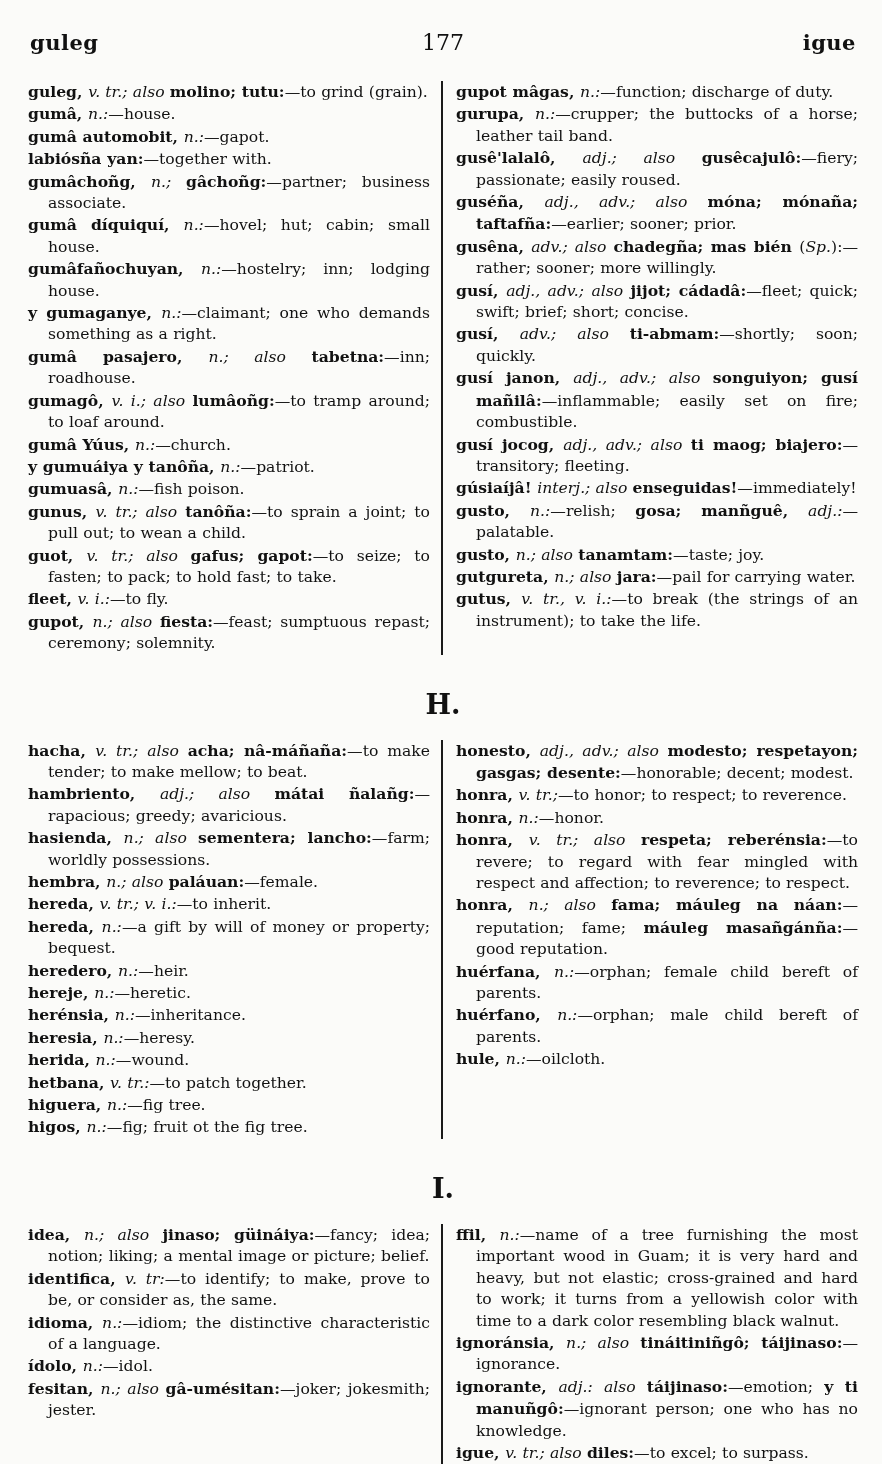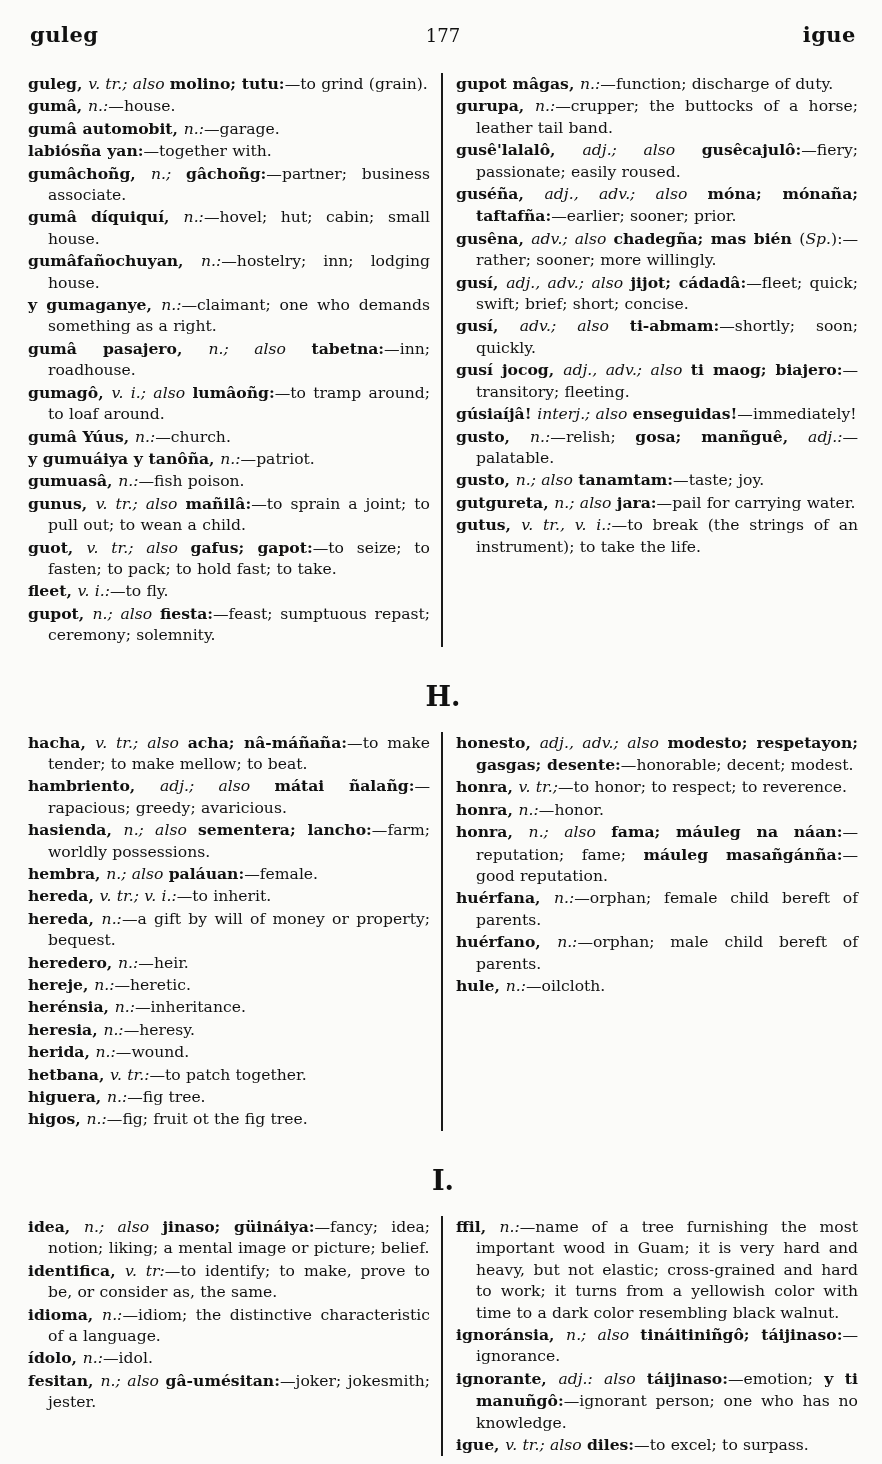--- a/index.html
+++ b/index.html
@@ -11,24 +11,24 @@
     overflow:hidden;
   }
   .page{
     box-sizing:border-box;
     width:882px;height:1464px;
     padding:22px 24px 10px 28px;
   }
   .page-header{
     display:flex;
     align-items:baseline;
-    margin:0 2px 26px 2px;
+    margin:8px 2px 26px 2px;
   }
   .page-header .hw-left{flex:1;text-align:left;font-weight:bold;font-size:21px;letter-spacing:.5px;}
-  .page-header .pageno{flex:1;text-align:center;font-size:18px;}
+  .page-header .pageno{flex:1;text-align:center;font-size:22px;}
   .page-header .hw-right{flex:1;text-align:right;font-weight:bold;font-size:21px;letter-spacing:.5px;}
   .section{margin:0;}
   .section-title{
     text-align:center;
     font-weight:bold;
     font-size:27px;
     margin:34px 0 20px 0;
   }
   .section-body{
     display:flex;
@@ -67,45 +67,46 @@
     <span class="hw-left">guleg</span>
     <span class="pageno">177</span>
     <span class="hw-right">igue</span>
   </div>
 
   <div class="section">
     <div class="section-body">
       <div class="col left">
           <p class="entry"><span class="hw">guleg, </span><span class="pos">v. tr.; also </span><span class="hw">molino; tutu:</span><span class="def">—to grind (grain).</span></p>
           <p class="entry"><span class="hw">gumâ, </span><span class="pos">n.:</span><span class="def">—house.</span></p>
-          <p class="entry"><span class="hw">gumâ automobit, </span><span class="pos">n.:</span><span class="def">—garage.</span></p>
+          <p class="entry"><span class="hw">gumâ automobit, </span><span class="pos">n.:</span><span class="def">—gapot.</span></p>
           <p class="entry"><span class="hw">labiósña yan:</span><span class="def">—together with.</span></p>
           <p class="entry"><span class="hw">gumâchoñg, </span><span class="pos">n.; </span><span class="hw">gâchoñg:</span><span class="def">—partner; business associate.</span></p>
           <p class="entry"><span class="hw">gumâ díquiquí, </span><span class="pos">n.:</span><span class="def">—hovel; hut; cabin; small house.</span></p>
           <p class="entry"><span class="hw">gumâfañochuyan, </span><span class="pos">n.:</span><span class="def">—hostelry; inn; lodging house.</span></p>
           <p class="entry"><span class="hw">y gumaganye, </span><span class="pos">n.:</span><span class="def">—claimant; one who demands something as a right.</span></p>
           <p class="entry"><span class="hw">gumâ pasajero, </span><span class="pos">n.; also </span><span class="hw">tabetna:</span><span class="def">—inn; roadhouse.</span></p>
           <p class="entry"><span class="hw">gumagô, </span><span class="pos">v. i.; also </span><span class="hw">lumâoñg:</span><span class="def">—to tramp around; to loaf around.</span></p>
           <p class="entry"><span class="hw">gumâ Yúus, </span><span class="pos">n.:</span><span class="def">—church.</span></p>
           <p class="entry"><span class="hw">y gumuáiya y tanôña, </span><span class="pos">n.:</span><span class="def">—patriot.</span></p>
           <p class="entry"><span class="hw">gumuasâ, </span><span class="pos">n.:</span><span class="def">—fish poison.</span></p>
-          <p class="entry"><span class="hw">gunus, </span><span class="pos">v. tr.; also </span><span class="hw">mañilâ:</span><span class="def">—to sprain a joint; to pull out; to wean a child.</span></p>
+          <p class="entry"><span class="hw">gunus, </span><span class="pos">v. tr.; also </span><span class="hw">tanôña:</span><span class="def">—to sprain a joint; to pull out; to wean a child.</span></p>
           <p class="entry"><span class="hw">guot, </span><span class="pos">v. tr.; also </span><span class="hw">gafus; gapot:</span><span class="def">—to seize; to fasten; to pack; to hold fast; to take.</span></p>
           <p class="entry"><span class="hw">fleet, </span><span class="pos">v. i.:</span><span class="def">—to fly.</span></p>
           <p class="entry"><span class="hw">gupot, </span><span class="pos">n.; also </span><span class="hw">fiesta:</span><span class="def">—feast; sumptuous repast; ceremony; solemnity.</span></p>
         </div>
       <div class="divider"></div>
       <div class="col right">
           <p class="entry"><span class="hw">gupot mâgas, </span><span class="pos">n.:</span><span class="def">—function; discharge of duty.</span></p>
           <p class="entry"><span class="hw">gurupa, </span><span class="pos">n.:</span><span class="def">—crupper; the buttocks of a horse; leather tail band.</span></p>
           <p class="entry"><span class="hw">gusê'lalalô, </span><span class="pos">adj.; also </span><span class="hw">gusêcajulô:</span><span class="def">—fiery; passionate; easily roused.</span></p>
           <p class="entry"><span class="hw">guséña, </span><span class="pos">adj., adv.; also </span><span class="hw">móna; mónaña; taftafña:</span><span class="def">—earlier; sooner; prior.</span></p>
           <p class="entry"><span class="hw">gusêna, </span><span class="pos">adv.; also </span><span class="hw">chadegña; mas bién </span><span class="def">(</span><span class="pos">Sp.</span><span class="def">):—rather; sooner; more willingly.</span></p>
           <p class="entry"><span class="hw">gusí, </span><span class="pos">adj., adv.; also </span><span class="hw">jijot; cádadâ:</span><span class="def">—fleet; quick; swift; brief; short; concise.</span></p>
           <p class="entry"><span class="hw">gusí, </span><span class="pos">adv.; also </span><span class="hw">ti-abmam:</span><span class="def">—shortly; soon; quickly.</span></p>
+          <p class="entry"><span class="hw">gusí janon, </span><span class="pos">adj., adv.; also </span><span class="hw">songuiyon; gusí mañilâ:</span><span class="def">—inflammable; easily set on fire; combustible.</span></p>
           <p class="entry"><span class="hw">gusí jocog, </span><span class="pos">adj., adv.; also </span><span class="hw">ti maog; biajero:</span><span class="def">—transitory; fleeting.</span></p>
           <p class="entry"><span class="hw">gúsiaíjâ! </span><span class="pos">interj.; also </span><span class="hw">enseguidas!</span><span class="def">—immediately!</span></p>
           <p class="entry"><span class="hw">gusto, </span><span class="pos">n.:</span><span class="def">—relish; </span><span class="hw">gosa; manñguê, </span><span class="pos">adj.:</span><span class="def">—palatable.</span></p>
           <p class="entry"><span class="hw">gusto, </span><span class="pos">n.; also </span><span class="hw">tanamtam:</span><span class="def">—taste; joy.</span></p>
           <p class="entry"><span class="hw">gutgureta, </span><span class="pos">n.; also </span><span class="hw">jara:</span><span class="def">—pail for carrying water.</span></p>
           <p class="entry"><span class="hw">gutus, </span><span class="pos">v. tr., v. i.:</span><span class="def">—to break (the strings of an instrument); to take the life.</span></p>
         </div>
     </div>
   </div>
 
@@ -126,20 +127,21 @@
           <p class="entry"><span class="hw">herida, </span><span class="pos">n.:</span><span class="def">—wound.</span></p>
           <p class="entry"><span class="hw">hetbana, </span><span class="pos">v. tr.:</span><span class="def">—to patch together.</span></p>
           <p class="entry"><span class="hw">higuera, </span><span class="pos">n.:</span><span class="def">—fig tree.</span></p>
           <p class="entry"><span class="hw">higos, </span><span class="pos">n.:</span><span class="def">—fig; fruit ot the fig tree.</span></p>
         </div>
       <div class="divider"></div>
       <div class="col right">
           <p class="entry"><span class="hw">honesto, </span><span class="pos">adj., adv.; also </span><span class="hw">modesto; respetayon; gasgas; desente:</span><span class="def">—honorable; decent; modest.</span></p>
           <p class="entry"><span class="hw">honra, </span><span class="pos">v. tr.;</span><span class="def">—to honor; to respect; to reverence.</span></p>
           <p class="entry"><span class="hw">honra, </span><span class="pos">n.:</span><span class="def">—honor.</span></p>
+          <p class="entry"><span class="hw">honra, </span><span class="pos">v. tr.; also </span><span class="hw">respeta; reberénsia:</span><span class="def">—to revere; to regard with fear mingled with respect and affection; to reverence; to respect.</span></p>
           <p class="entry"><span class="hw">honra, </span><span class="pos">n.; also </span><span class="hw">fama; máuleg na náan:</span><span class="def">—reputation; fame; </span><span class="hw">máuleg masañgánña:</span><span class="def">—good reputation.</span></p>
           <p class="entry"><span class="hw">huérfana, </span><span class="pos">n.:</span><span class="def">—orphan; female child bereft of parents.</span></p>
           <p class="entry"><span class="hw">huérfano, </span><span class="pos">n.:</span><span class="def">—orphan; male child bereft of parents.</span></p>
           <p class="entry"><span class="hw">hule, </span><span class="pos">n.:</span><span class="def">—oilcloth.</span></p>
         </div>
     </div>
   </div>
 
   <div class="section">
     <div class="section-title">I.</div>

